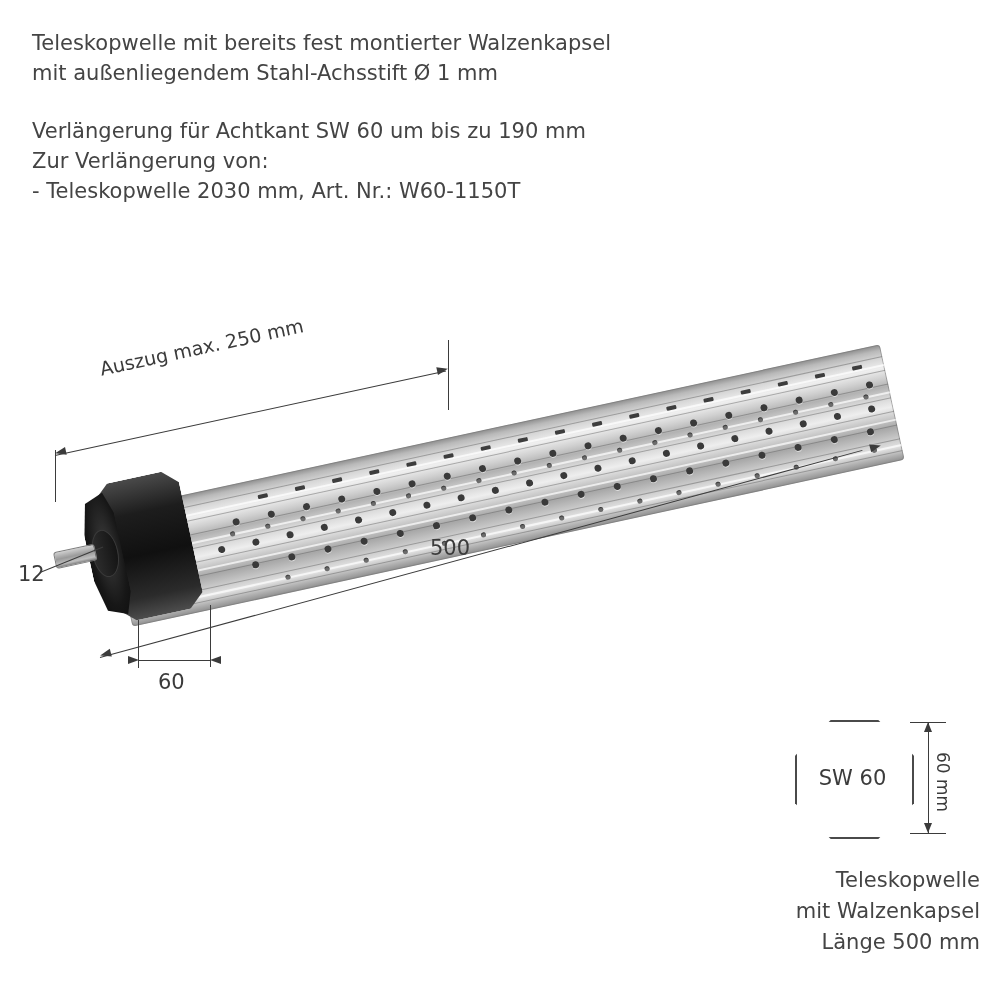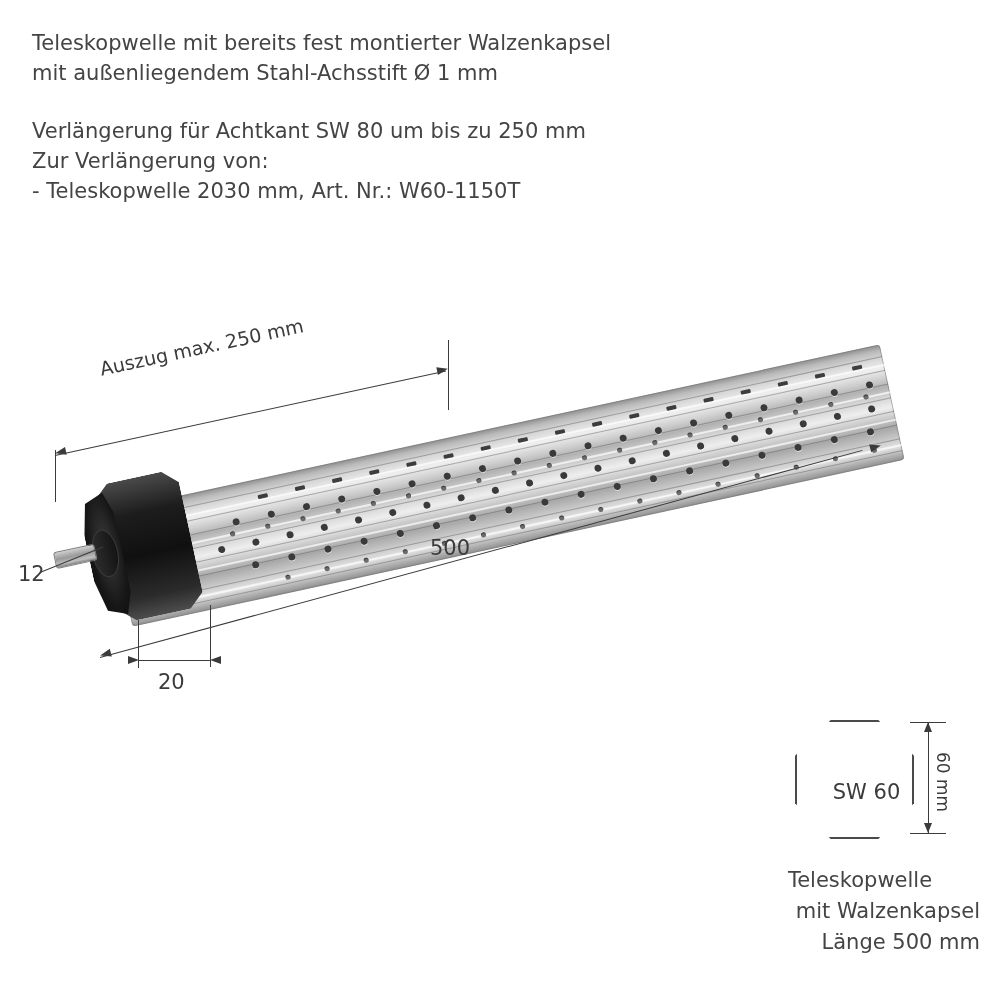--- a/index.html
+++ b/index.html
@@ -208,29 +208,28 @@
     top: 10px;
     width: 115px;
     height: 115px;
     background: #ffffff;
     border: 2px solid #4a4a4a;
     clip-path: polygon(30% 0, 70% 0, 100% 30%, 100% 70%, 70% 100%, 30% 100%, 0 70%, 0 30%);
   }
   .oct-label {
     position: absolute;
     left: 55px;
-    top: 24px;
+    top: 10px;
     width: 115px;
     height: 115px;
     display: flex;
     align-items: center;
     justify-content: center;
     font-size: 21px;
     color: #3b3b3b;
-    margin-left: 14px;
   }
   .oct-dim-line {
     position: absolute;
     left: 188px;
     top: 12px;
     width: 1px;
     height: 111px;
     background: #3b3b3b;
   }
   .oct-tick {
@@ -260,21 +259,21 @@
     white-space: nowrap;
   }
 </style>
 </head>
 <body>
 
 <div id="header-text">
   <div class="hline">Teleskopwelle mit bereits fest montierter Walzenkapsel</div>
   <div class="hline">mit außenliegendem Stahl-Achsstift Ø 1 mm</div>
   <div class="hgap"></div>
-  <div class="hline">Verlängerung für Achtkant SW 80 um bis zu 250 mm</div>
+  <div class="hline">Verlängerung für Achtkant SW 60 um bis zu 190 mm</div>
   <div class="hline">Zur Verlängerung von:</div>
   <div class="hline">- Teleskopwelle 2030 mm, Art. Nr.: W60-1150T</div>
 </div>
 
 <div id="figure">
 
   <div class="shaft-wrap">
     <div class="tube" id="tube">
         <div class="groove" style="top: 12px;"></div>
         <div class="groove" style="top: 26px;"></div>
@@ -420,30 +419,30 @@
   <div class="dimlabel" style="left:430px; top:206px; font-size:21px;">500</div>
 
   <div class="dimline" style="left:40px; top:242px; width:68px; transform: rotate(-22deg);"></div>
   <div class="dimlabel" style="left:18px; top:232px; font-size:21px;">12</div>
 
   <div class="ext" style="left:138px; top:290px; height:48px;"></div>
   <div class="ext" style="left:210px; top:275px; height:62px;"></div>
   <div class="dimline" style="left:138px; top:330px; width:72px;"></div>
   <div class="arrow arrow-r" style="left:128px; top:326px;"></div>
   <div class="arrow arrow-l" style="left:210px; top:326px;"></div>
-  <div class="dimlabel" style="left:158px; top:340px; font-size:21px;">20</div>
+  <div class="dimlabel" style="left:158px; top:340px; font-size:21px;">60</div>
 </div>
 
 <div id="legend">
   <div class="octagon"></div>
   <div class="oct-label">SW 60</div>
 
   <div class="oct-tick" style="top:12px;"></div>
   <div class="oct-tick" style="top:123px;"></div>
   <div class="oct-dim-line"></div>
   <div class="arrow" style="left:184px; top:12px; border-left:4px solid transparent; border-right:4px solid transparent; border-bottom:10px solid #3b3b3b; border-top:0;"></div>
   <div class="arrow" style="left:184px; top:113px; border-left:4px solid transparent; border-right:4px solid transparent; border-top:10px solid #3b3b3b; border-bottom:0;"></div>
   <div class="oct-dim-text">60 mm</div>
 
-  <div class="caption" style="top:155px;text-align:center;">Teleskopwelle</div>
+  <div class="caption" style="top:155px;">Teleskopwelle</div>
   <div class="caption" style="top:186px;">mit Walzenkapsel</div>
   <div class="caption" style="top:217px;">Länge 500 mm</div>
 </div>
 
 </body></html>

